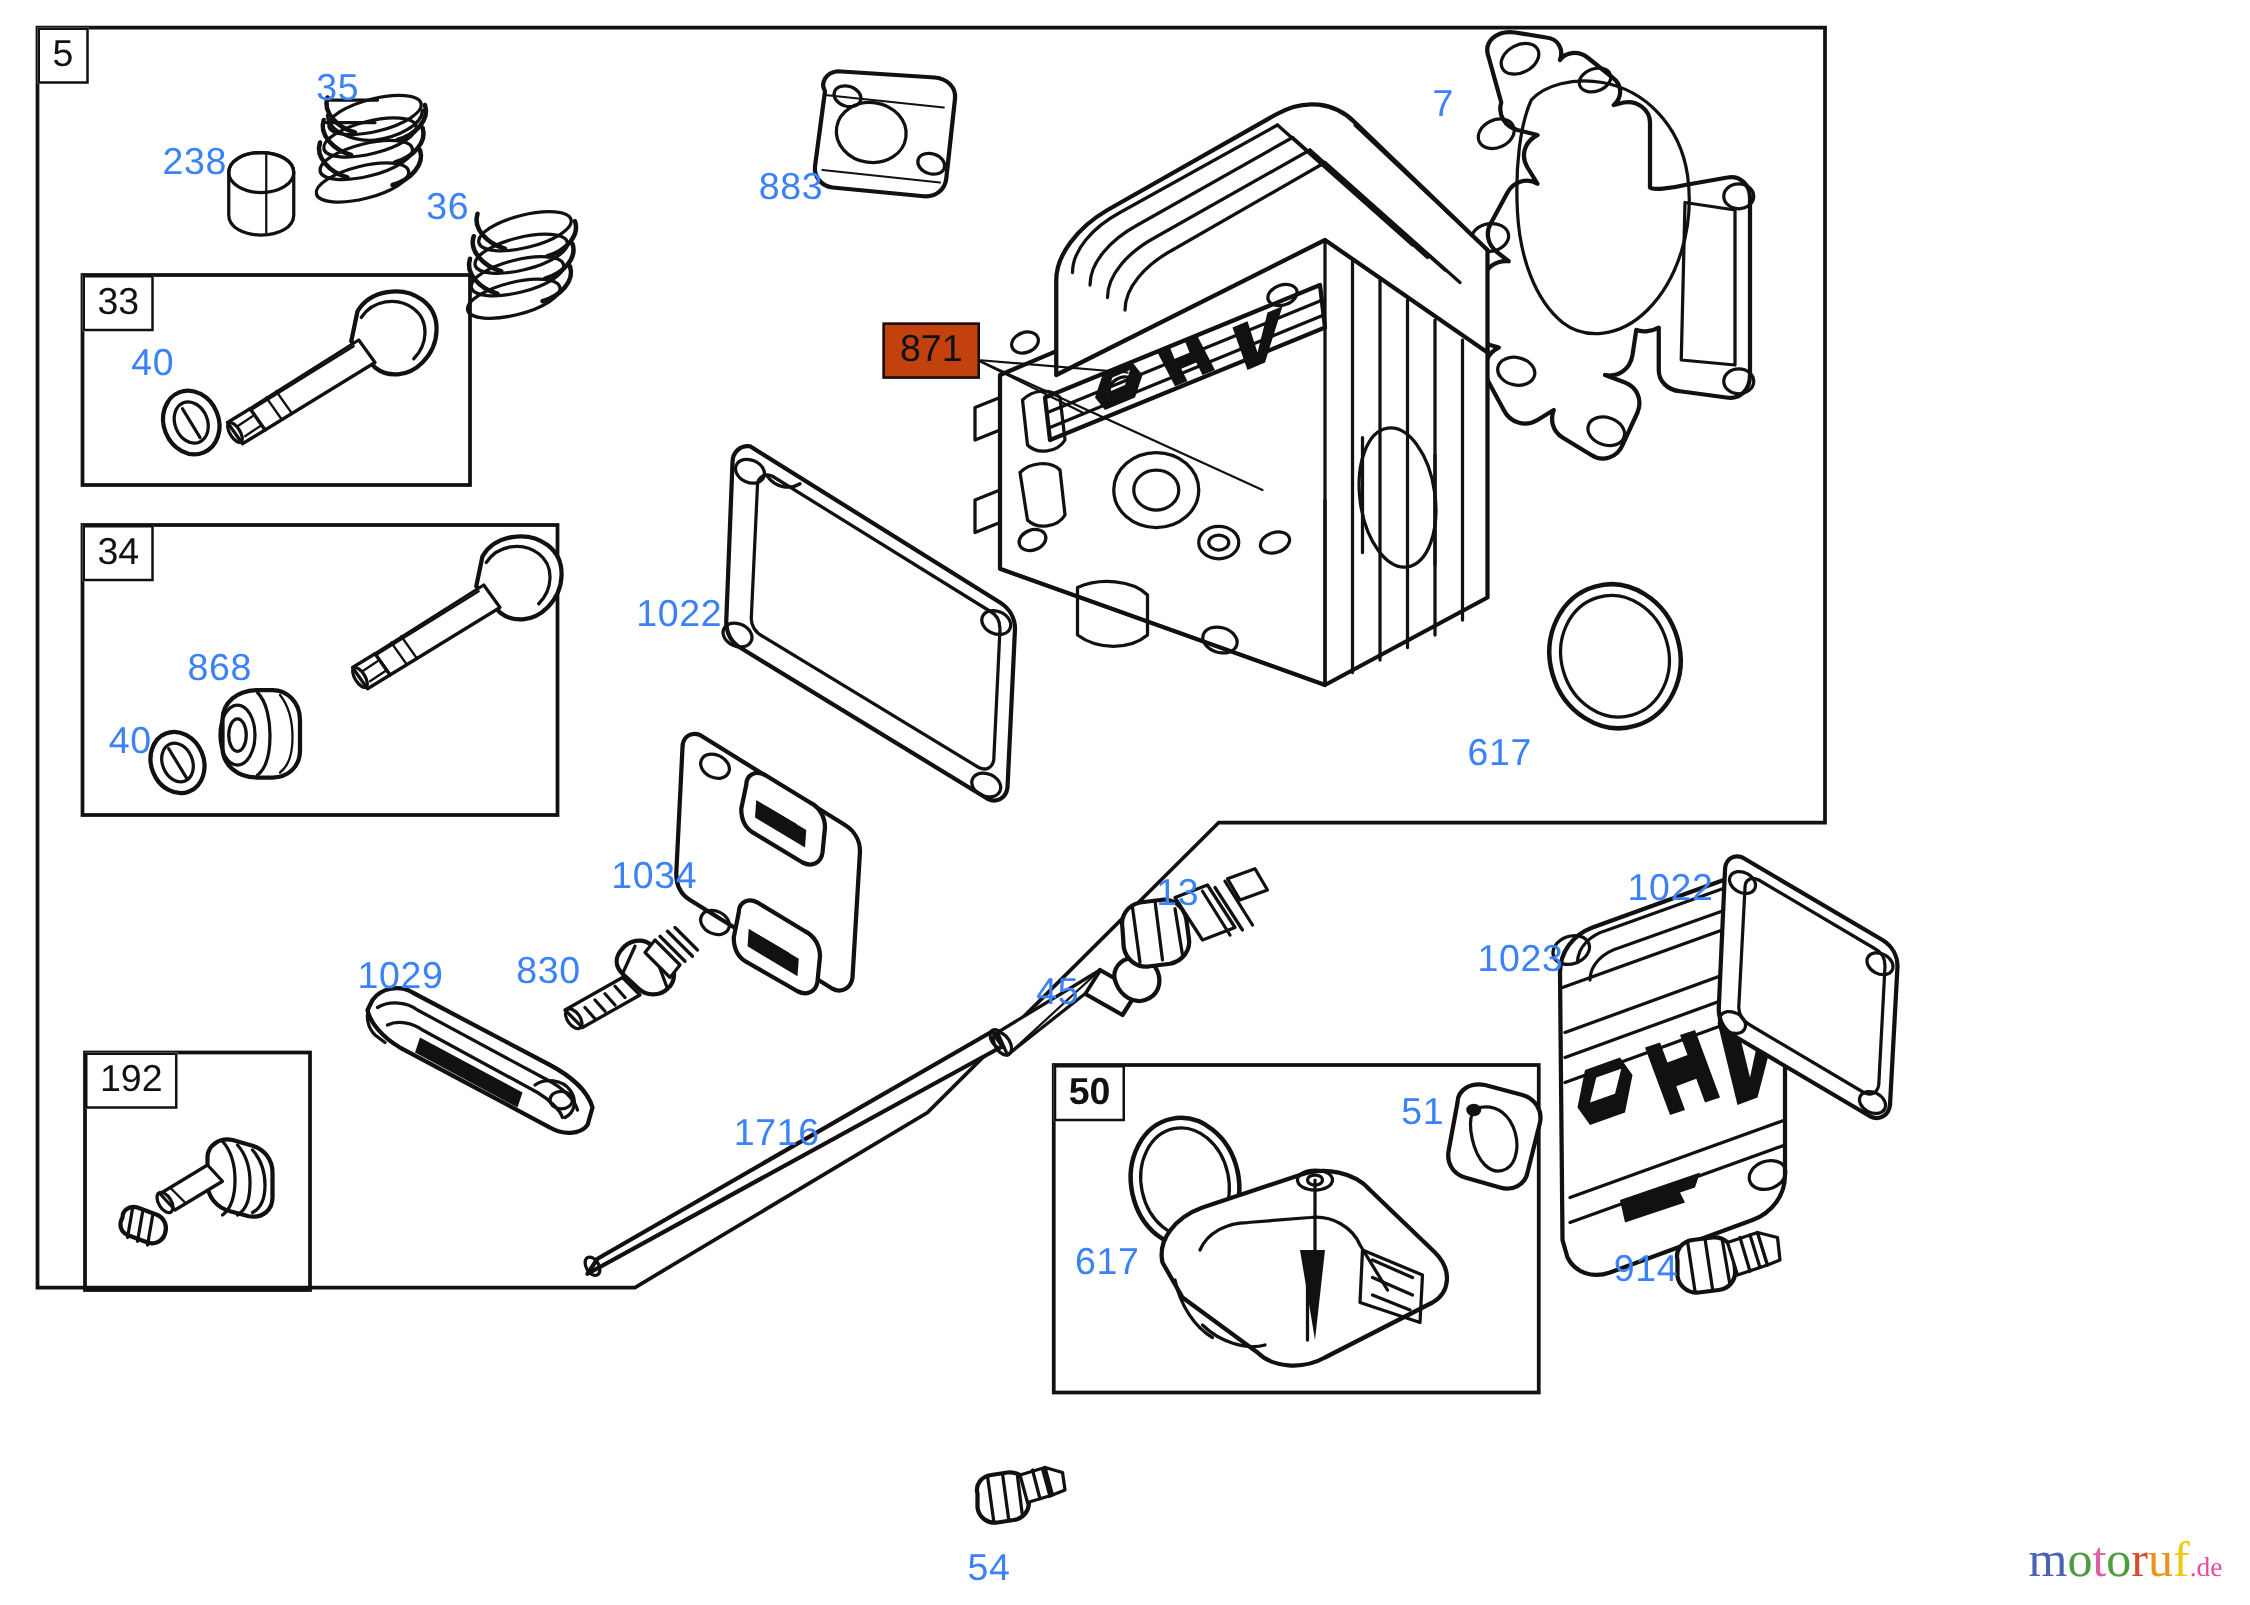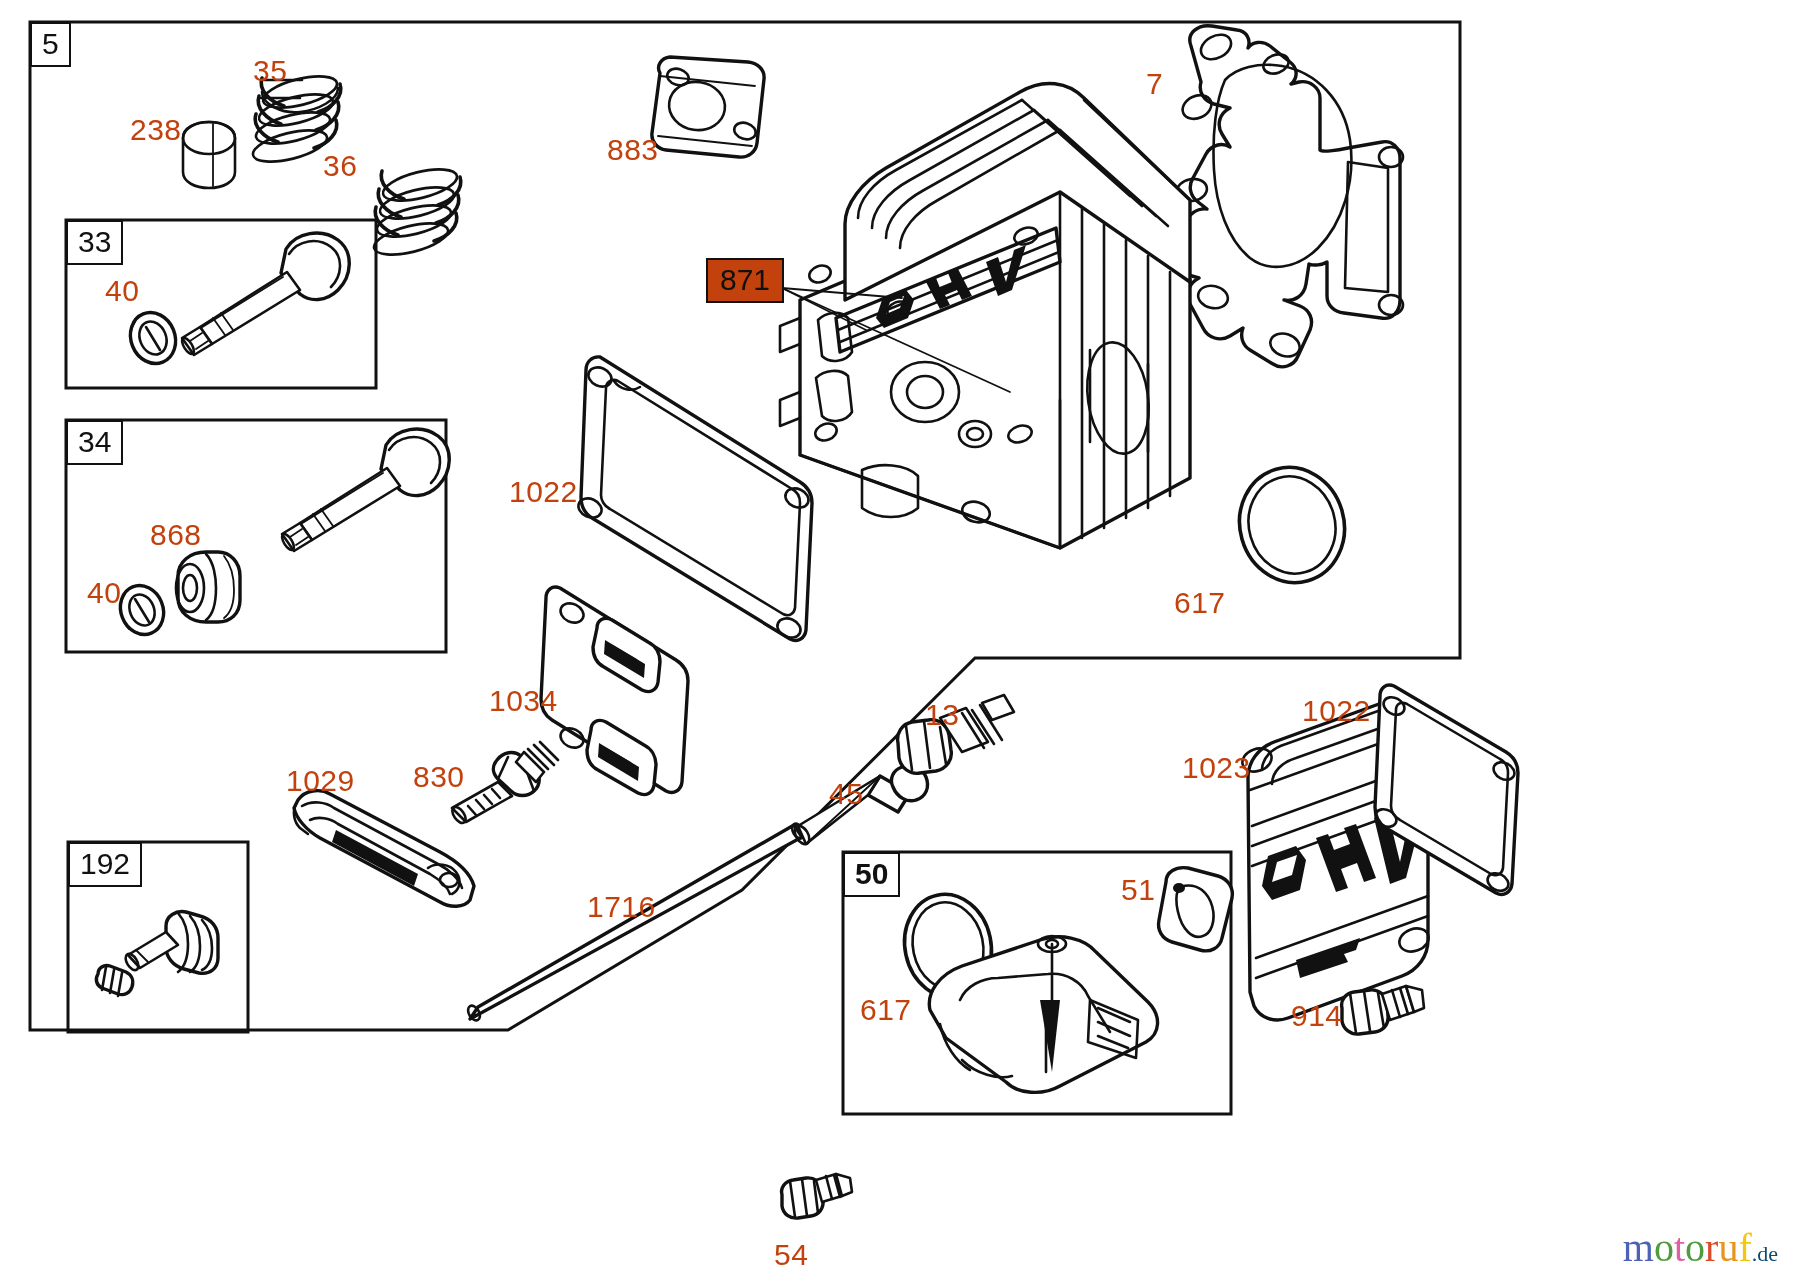--- a/index.html
+++ b/index.html
@@ -2,21 +2,21 @@
 <html><head>
 <meta charset="utf-8">
 <title>Cylinder Head Parts Diagram</title>
 <style>
   html,body{margin:0;padding:0;background:#ffffff;}
   body{width:1800px;height:1284px;position:relative;overflow:hidden;
        font-family:"Liberation Sans","DejaVu Sans",sans-serif;color:#000;}
   #stage{position:absolute;left:0;top:0;width:1800px;height:1284px;}
   svg.layer{position:absolute;left:0;top:0;width:1800px;height:1284px;}
   .lbl{position:absolute;font-size:30px;line-height:1;letter-spacing:0.5px;
-       color:#c2410c;white-space:nowrap;font-family:"Liberation Sans","DejaVu Sans",sans-serif;}
+       color:#3b82f6;white-space:nowrap;font-family:"Liberation Sans","DejaVu Sans",sans-serif;}
   .boxlbl{position:absolute;font-size:30px;line-height:1;color:#111;
           background:#fff;border:2.5px solid #111;padding:5px 10px 6px 10px;white-space:nowrap;
           font-family:"Liberation Sans","DejaVu Sans",sans-serif;}
   .callout{position:absolute;font-size:30px;line-height:1;color:#111;
            background:#c2410c;border:2.5px solid #111;padding:5px 12px 6px 12px;white-space:nowrap;
            font-family:"Liberation Sans","DejaVu Sans",sans-serif;}
   
   #wm{position:absolute;right:22px;bottom:16px;font-family:"Liberation Serif","DejaVu Serif",serif;
       font-size:40px;line-height:1;white-space:nowrap;}
   #wm span{display:inline-block;}
@@ -471,21 +471,21 @@
   <div class="boxlbl" style="left:30px;top:22px;">5</div>
   <div class="boxlbl" style="left:66px;top:220px;">33</div>
   <div class="boxlbl" style="left:66px;top:420px;">34</div>
   <div class="boxlbl" style="left:68px;top:842px;">192</div>
   <div class="boxlbl" style="left:843px;top:852px;font-weight:bold;">50</div>
 
   <div class="callout" style="left:706px;top:258px;">871</div>
 
   <div class="lbl" style="left:130px;top:115px;">238</div>
   <div class="lbl" style="left:253px;top:56px;">35</div>
-  <div class="lbl" style="left:323px;top:151px;">36</div>
+  <div class="lbl" style="left:341px;top:151px;">36</div>
   <div class="lbl" style="left:105px;top:276px;">40</div>
   <div class="lbl" style="left:87px;top:578px;">40</div>
   <div class="lbl" style="left:150px;top:520px;">868</div>
   <div class="lbl" style="left:607px;top:135px;">883</div>
   <div class="lbl" style="left:1146px;top:69px;">7</div>
   <div class="lbl" style="left:509px;top:477px;">1022</div>
   <div class="lbl" style="left:1174px;top:588px;">617</div>
   <div class="lbl" style="left:489px;top:686px;">1034</div>
   <div class="lbl" style="left:413px;top:762px;">830</div>
   <div class="lbl" style="left:243px;top:766px;margin-left:43px;">1029</div>
@@ -493,16 +493,16 @@
   <div class="lbl" style="left:829px;top:779px;">45</div>
   <div class="lbl" style="left:925px;top:700px;">13</div>
   <div class="lbl" style="left:1121px;top:875px;">51</div>
   <div class="lbl" style="left:860px;top:995px;">617</div>
   <div class="lbl" style="left:774px;top:1240px;">54</div>
   <div class="lbl" style="left:1302px;top:696px;">1022</div>
   <div class="lbl" style="left:1182px;top:753px;">1023</div>
   <div class="lbl" style="left:1291px;top:1001px;">914</div>
 
   <div id="wm">
-    <span style="color: rgb(74, 99, 181);">m</span><span style="color: rgb(79, 156, 63);">o</span><span style="color: rgb(224, 95, 160);">t</span><span style="color: rgb(79, 156, 63);">o</span><span style="color: rgb(217, 75, 42);">r</span><span style="color: rgb(232, 148, 31);">u</span><span style="color: rgb(242, 199, 19);">f</span><span class="de" style="color: #0c4a6e;">.de</span>
+    <span style="color: rgb(74, 99, 181);">m</span><span style="color: rgb(79, 156, 63);">o</span><span style="color: rgb(224, 95, 160);">t</span><span style="color: rgb(79, 156, 63);">o</span><span style="color: rgb(217, 75, 42);">r</span><span style="color: rgb(232, 148, 31);">u</span><span style="color: rgb(242, 199, 19);">f</span><span class="de" style="color: #ec4899;">.de</span>
   </div>
 
 </div>
 
 </body></html>

